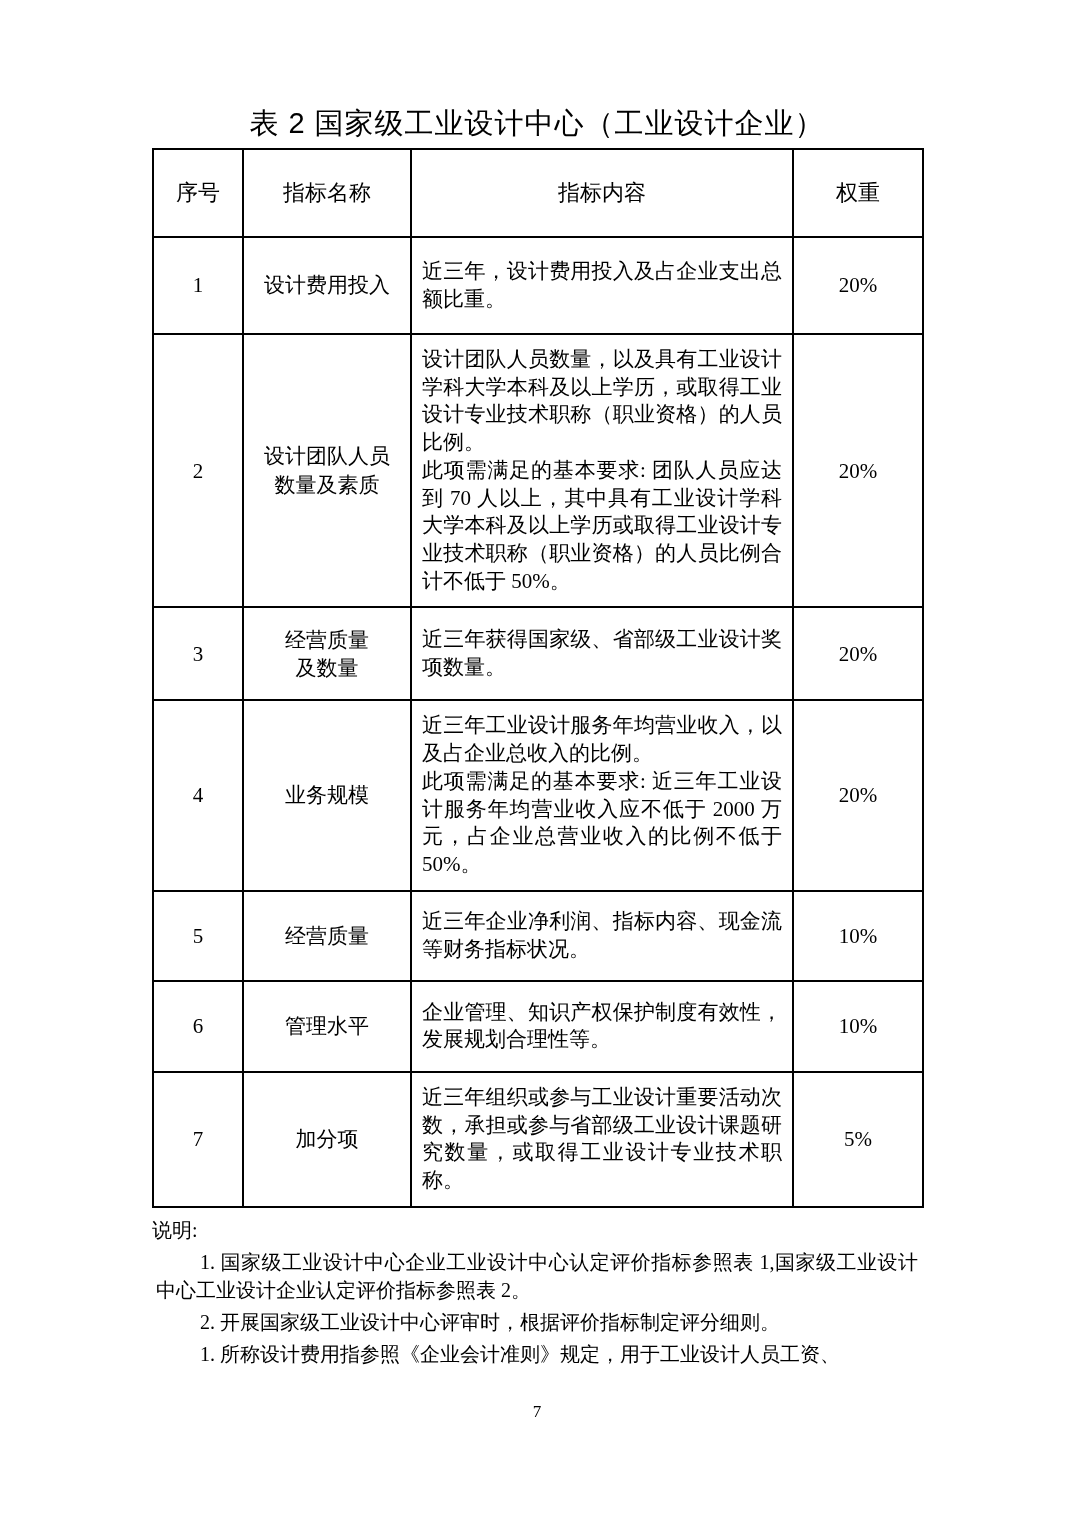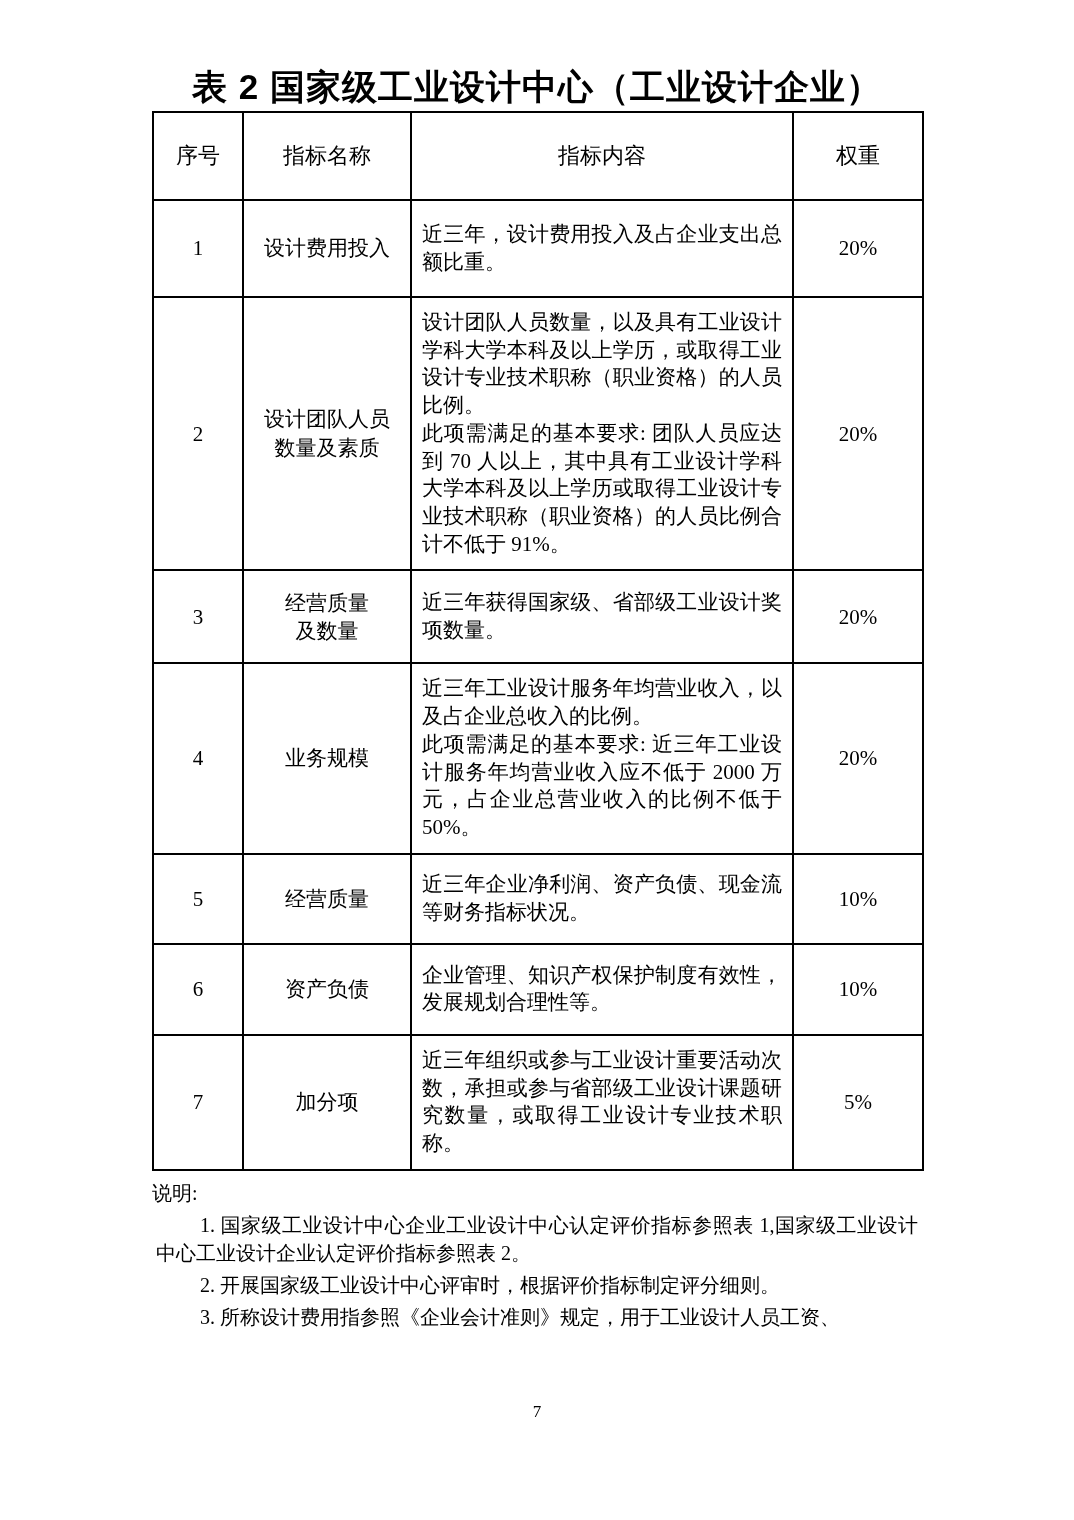--- a/index.html
+++ b/index.html
@@ -11,25 +11,25 @@
     position: relative;
     width: 1074px;
     height: 1520px;
     background: #ffffff;
     color: #000000;
     font-family: "Liberation Serif", serif;
     overflow: hidden;
     box-sizing: border-box;
   }
   .title-block {
-    padding-top: 68px;
+    padding-top: 105px;
     text-align: center;
     font-family: "Liberation Sans", sans-serif;
-    font-weight: 700;
-    font-size: 35px;
+    font-weight: 400;
+    font-size: 29px;
     line-height: 37px;
     letter-spacing: 1px;
   }
   .content {
     margin: 0 152px;
     width: 770px;
   }
   table.indicator-table {
     margin-top: 6px;
     width: 770px;
@@ -122,21 +122,21 @@
           <td class="cell-center">设计费用投入</td>
           <td class="cell-content">近三年，设计费用投入及占企业支出总额比重。</td>
           <td class="cell-center">20%</td>
         </tr>
 
         <tr class="row-2">
           <td class="cell-center">2</td>
           <td class="cell-center">设计团队人员
 数量及素质</td>
           <td class="cell-content">设计团队人员数量，以及具有工业设计学科大学本科及以上学历，或取得工业设计专业技术职称（职业资格）的人员比例。
-此项需满足的基本要求: 团队人员应达到 70 人以上，其中具有工业设计学科大学本科及以上学历或取得工业设计专业技术职称（职业资格）的人员比例合计不低于 91%。</td>
+此项需满足的基本要求: 团队人员应达到 70 人以上，其中具有工业设计学科大学本科及以上学历或取得工业设计专业技术职称（职业资格）的人员比例合计不低于 50%。</td>
           <td class="cell-center">20%</td>
         </tr>
 
         <tr class="row-3">
           <td class="cell-center">3</td>
           <td class="cell-center">经营质量
 及数量</td>
           <td class="cell-content">近三年获得国家级、省部级工业设计奖项数量。</td>
           <td class="cell-center">20%</td>
         </tr>
@@ -145,44 +145,44 @@
           <td class="cell-center">4</td>
           <td class="cell-center">业务规模</td>
           <td class="cell-content">近三年工业设计服务年均营业收入，以及占企业总收入的比例。
 此项需满足的基本要求: 近三年工业设计服务年均营业收入应不低于 2000 万元，占企业总营业收入的比例不低于 50%。</td>
           <td class="cell-center">20%</td>
         </tr>
 
         <tr class="row-5">
           <td class="cell-center">5</td>
           <td class="cell-center">经营质量</td>
-          <td class="cell-content">近三年企业净利润、资产负债、现金流等财务指标状况。</td>
+          <td class="cell-content">近三年企业净利润、指标内容、现金流等财务指标状况。</td>
           <td class="cell-center">10%</td>
         </tr>
 
         <tr class="row-6">
           <td class="cell-center">6</td>
-          <td class="cell-center">资产负债</td>
+          <td class="cell-center">管理水平</td>
           <td class="cell-content">企业管理、知识产权保护制度有效性，发展规划合理性等。</td>
           <td class="cell-center">10%</td>
         </tr>
 
         <tr class="row-7">
           <td class="cell-center">7</td>
           <td class="cell-center">加分项</td>
           <td class="cell-content">近三年组织或参与工业设计重要活动次数，承担或参与省部级工业设计课题研究数量，或取得工业设计专业技术职称。</td>
           <td class="cell-center">5%</td>
         </tr>
       </tbody>
     </table>
 
     <div class="notes">
       <div class="notes-label">说明:</div>
       <p class="note-item">1. 国家级工业设计中心企业工业设计中心认定评价指标参照表 1,国家级工业设计中心工业设计企业认定评价指标参照表 2。</p>
       <p class="note-item">2. 开展国家级工业设计中心评审时，根据评价指标制定评分细则。</p>
-      <p class="note-item">3. 所称设计费用指参照《企业会计准则》规定，用于工业设计人员工资、</p>
+      <p class="note-item">1. 所称设计费用指参照《企业会计准则》规定，用于工业设计人员工资、</p>
     </div>
 
   </div>
 
   <div class="page-number">7</div>
 
 </div>
 
 </body></html>

